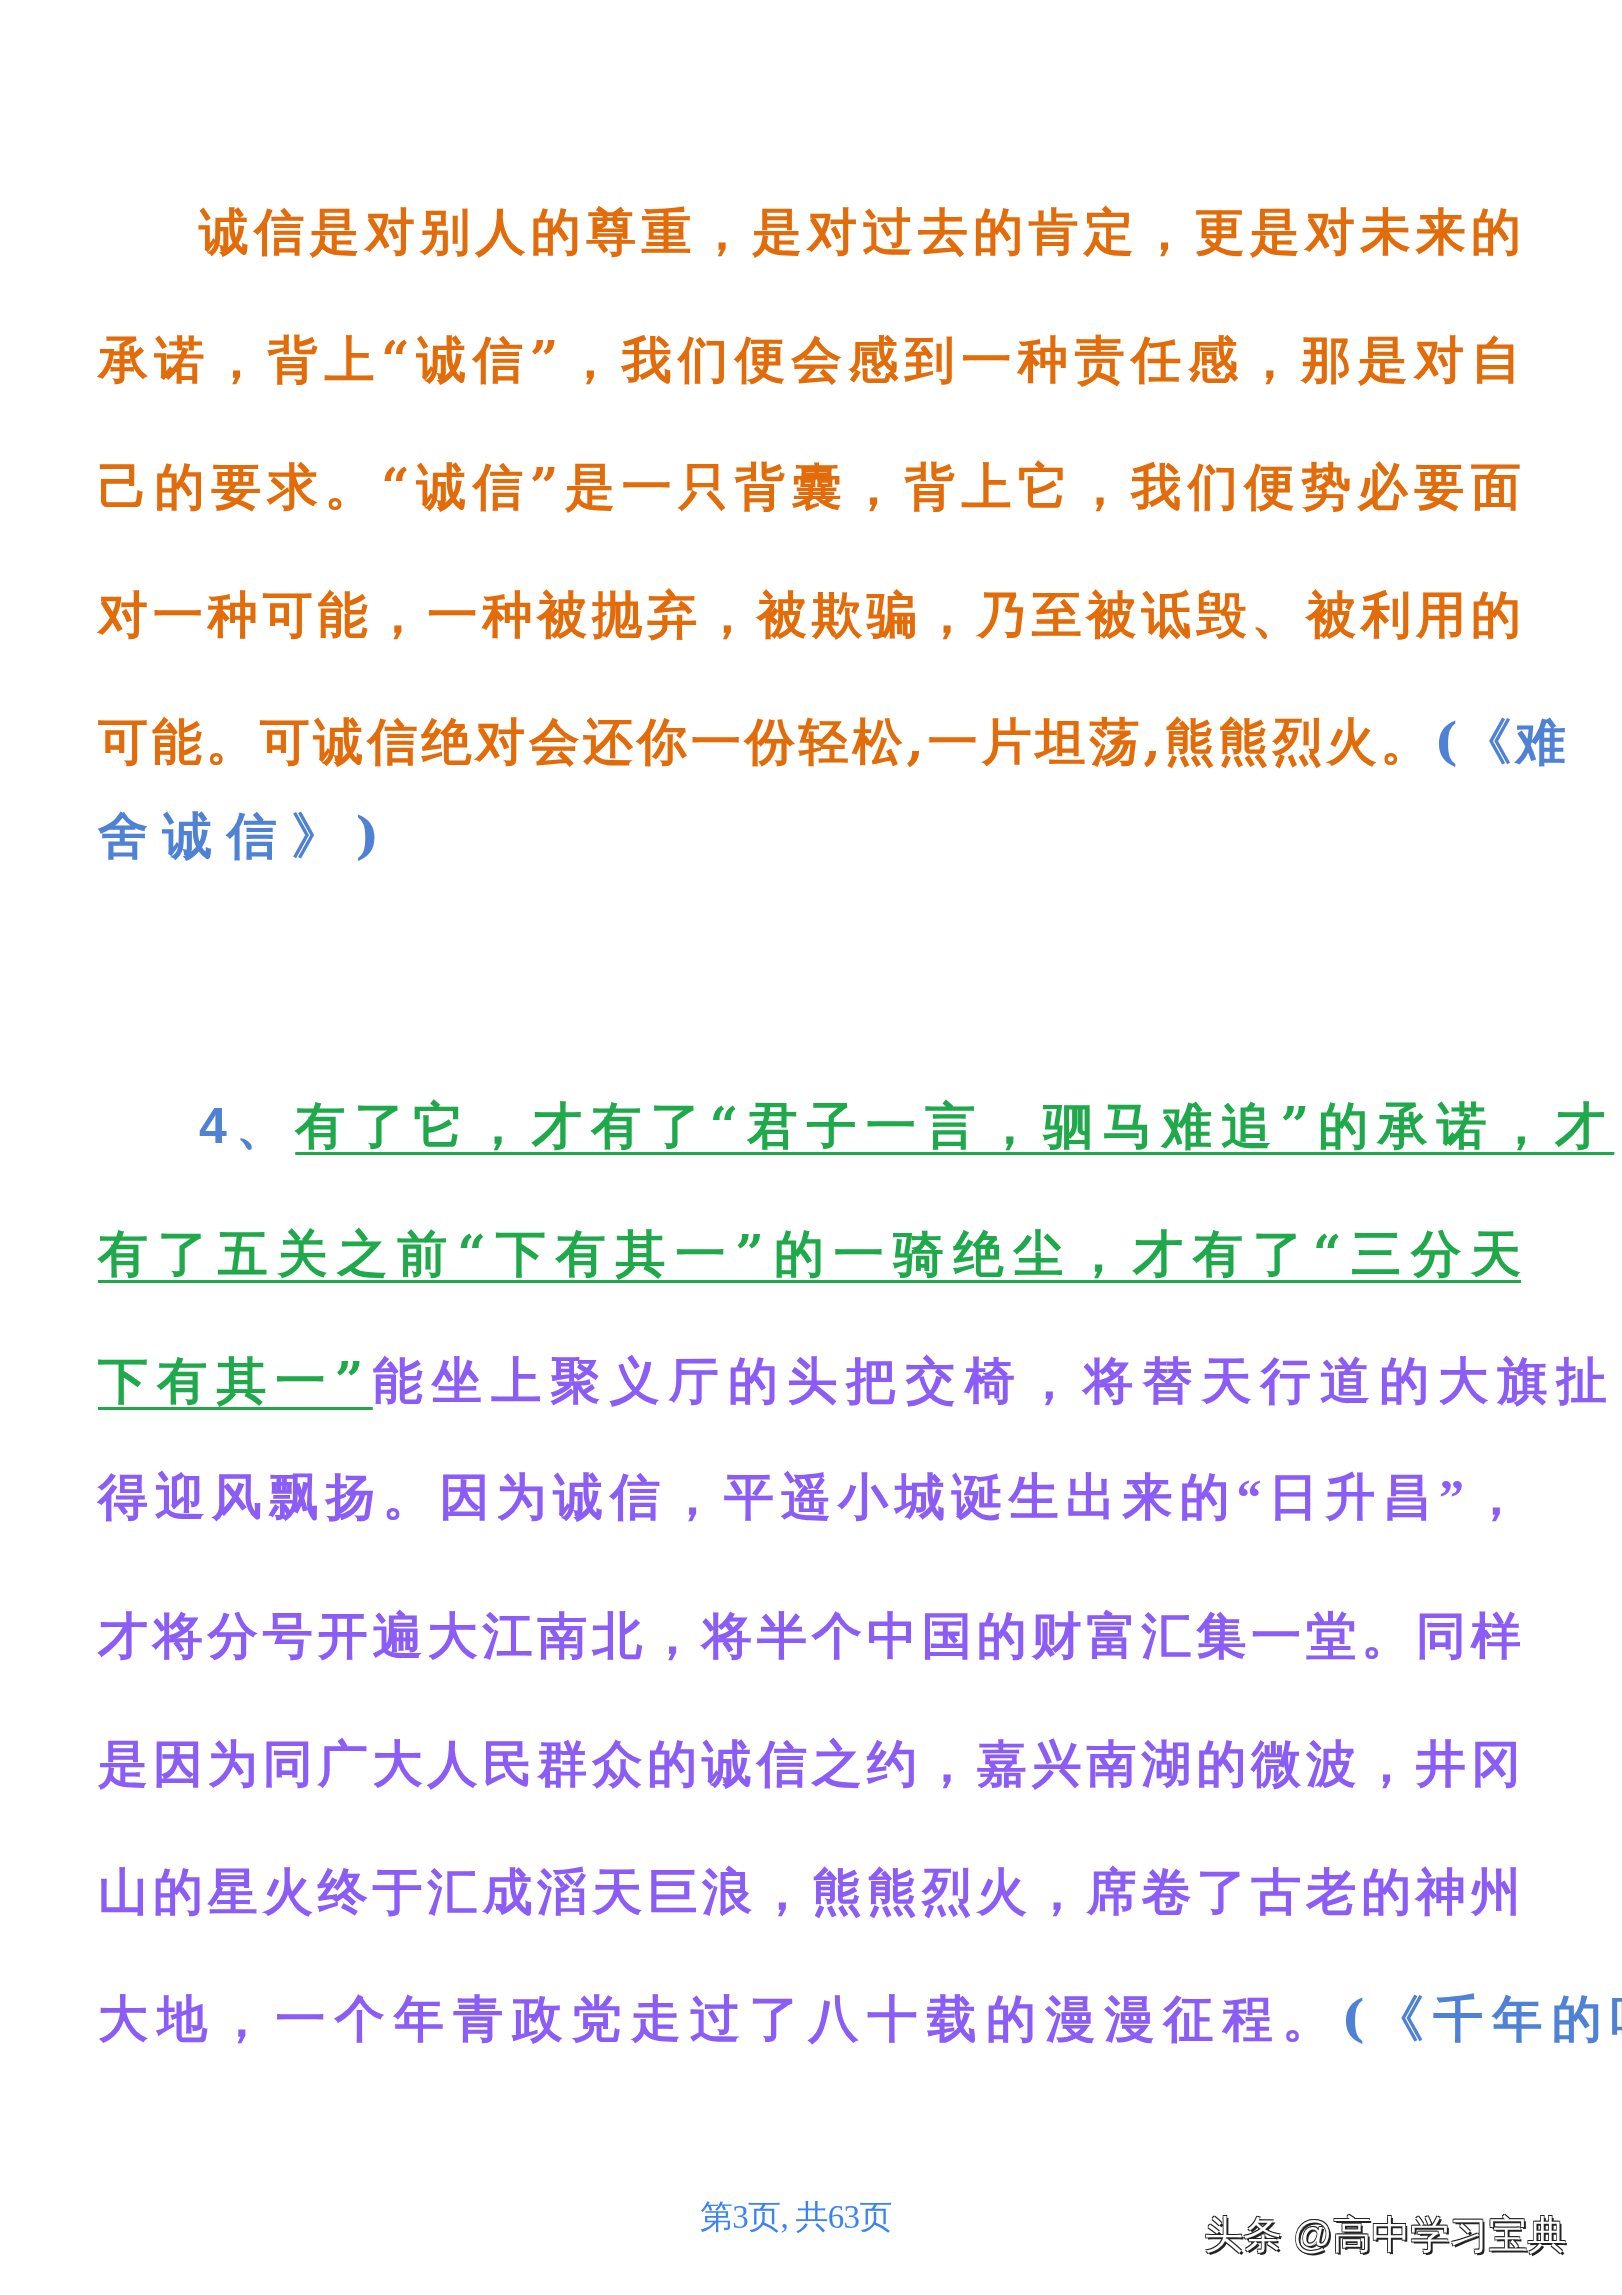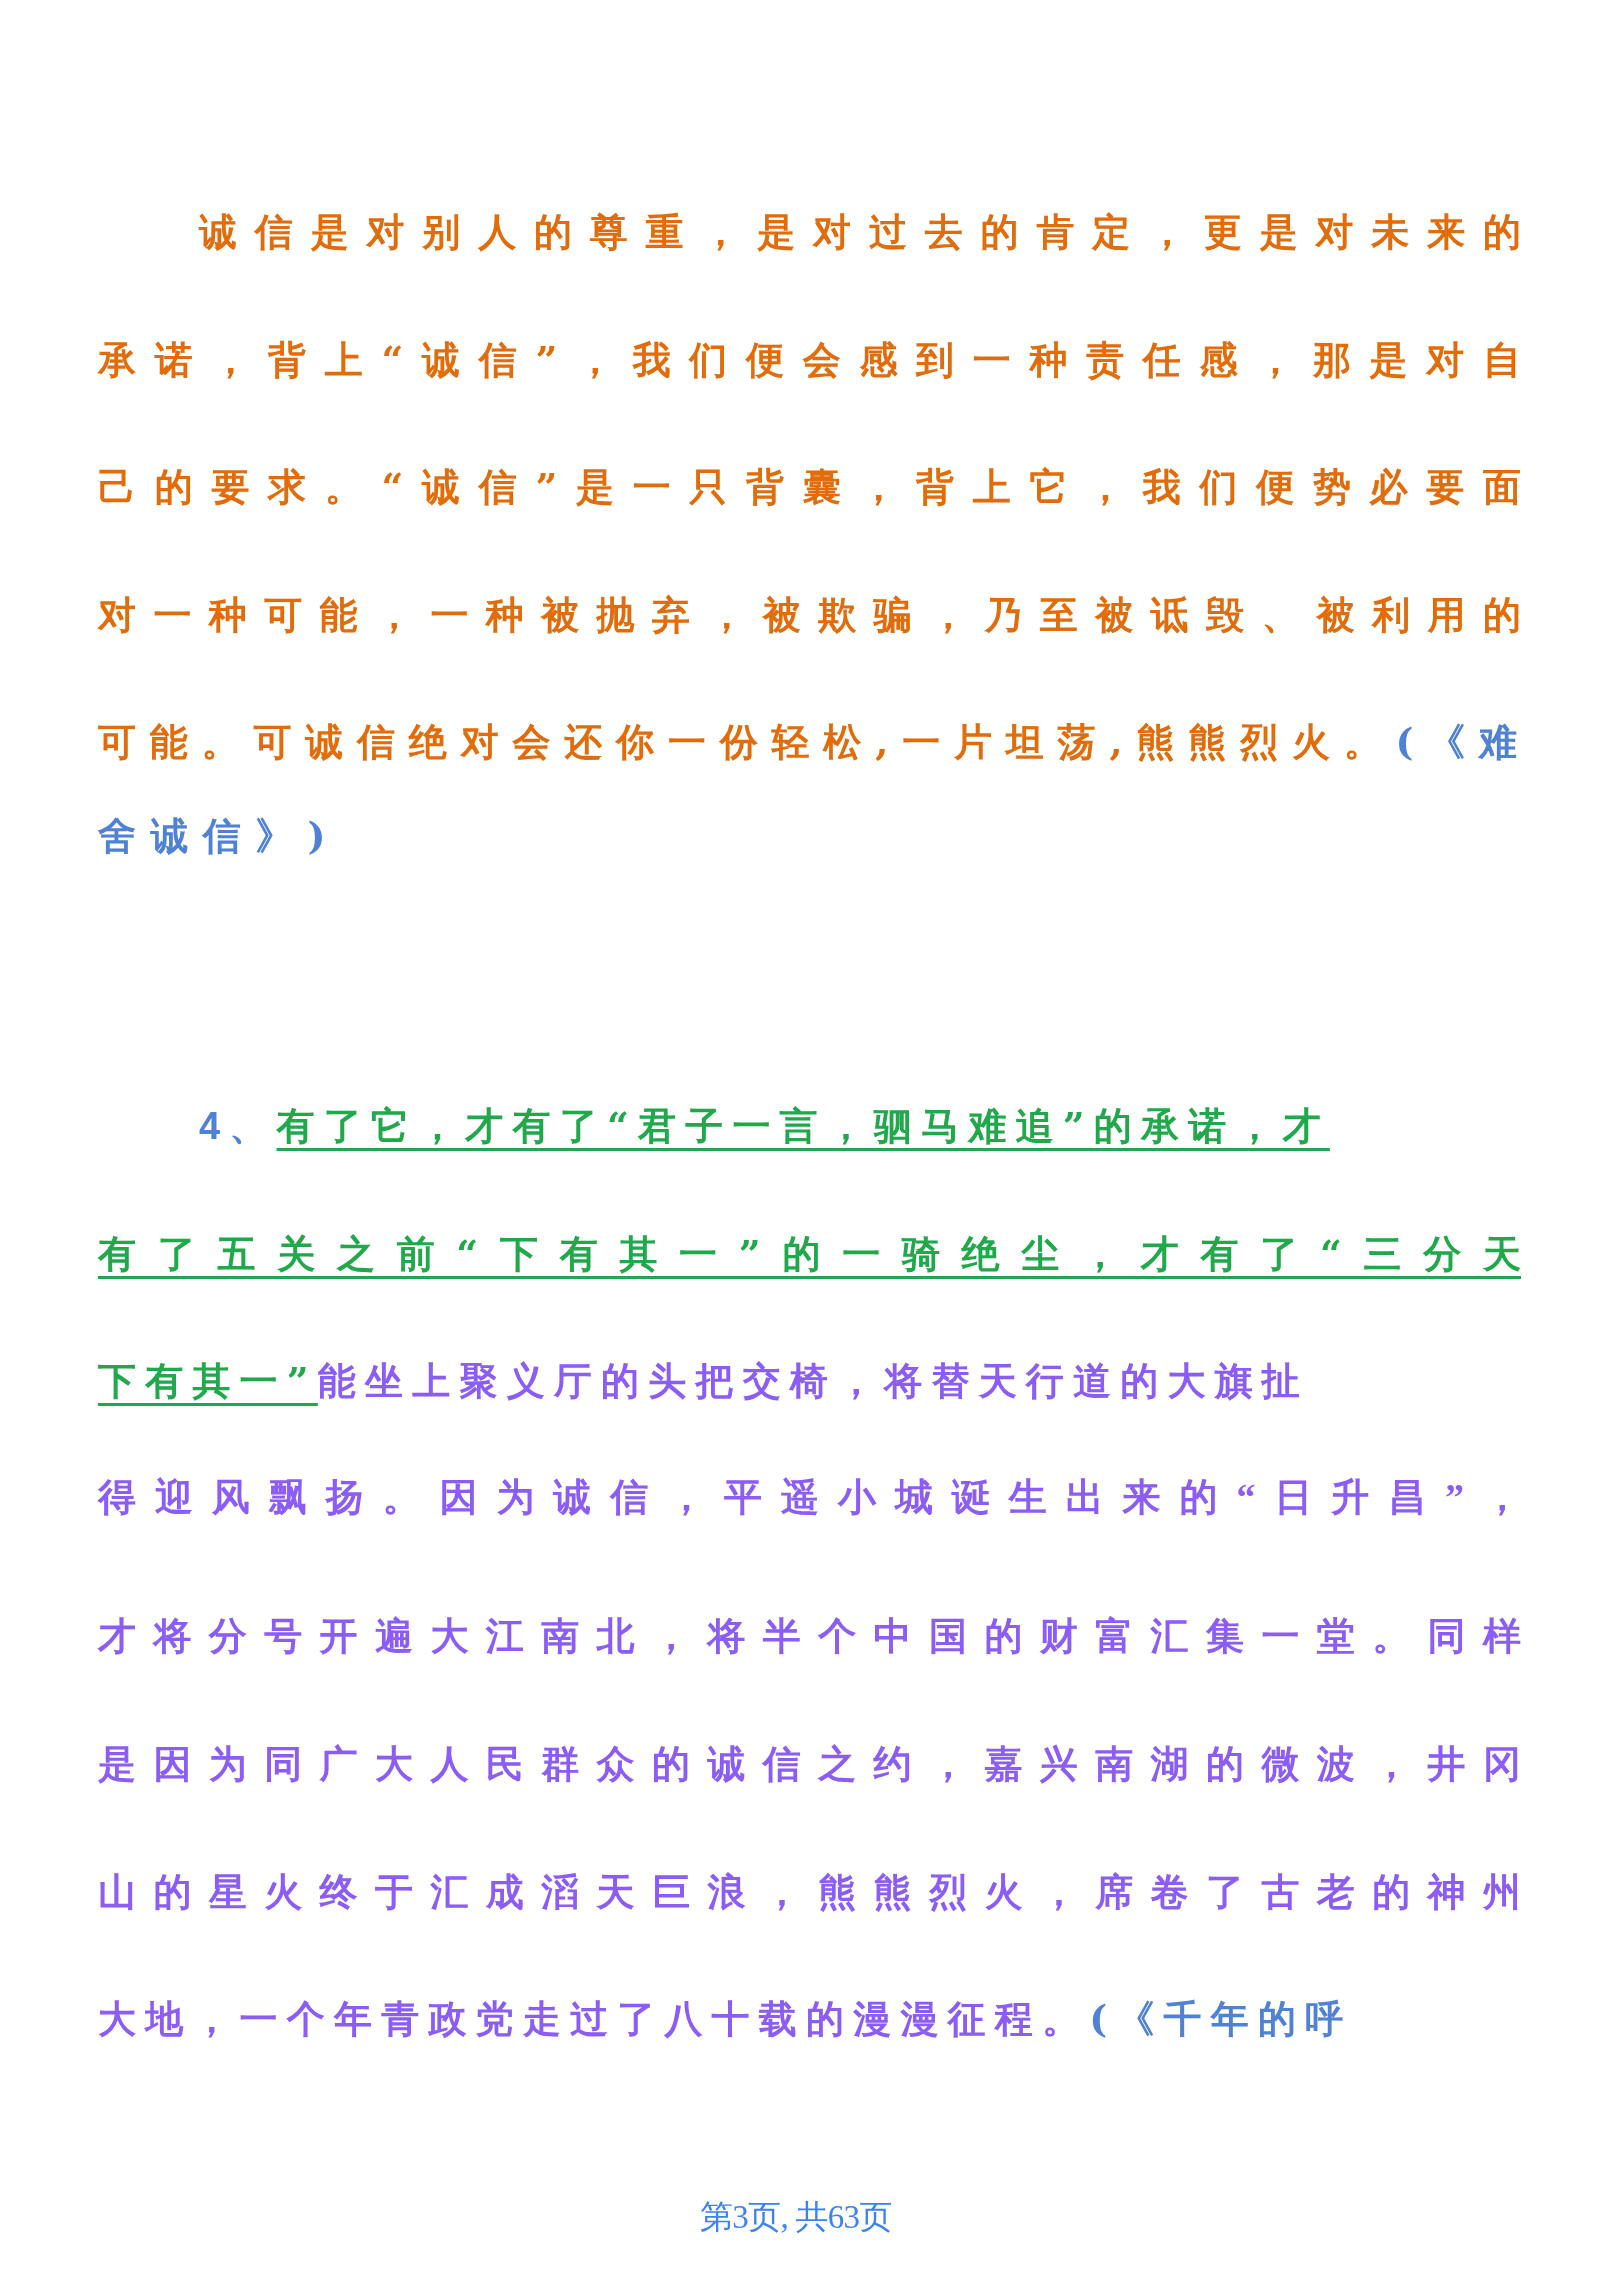--- a/index.html
+++ b/index.html
@@ -1,20 +1,20 @@
 <!DOCTYPE html>
 <html style="font-size:10.5px"><head>
 <meta charset="utf-8">
 <style>
   html, body { margin: 0; padding: 0; background: #ffffff; }
   body { width: 1623px; height: 2295px; position: relative; overflow: hidden;
          font-family: "DejaVu Serif", "Liberation Serif", serif; }
   .page { position: absolute; left: 0; top: 0; width: 1623px; height: 2295px; background: #fff; }
   .para { position: absolute; left: 98px; width: 1423px; }
-  .line { position: absolute; left: 0; width: 1423px; height: 72px; font-size: 38px;
+  .line { position: absolute; left: 0; width: 1423px; height: 72px; font-size: 50px;
           font-weight: bold; letter-spacing: 14.4px; white-space: nowrap; line-height: 72px; }
   .line.justify { text-align: justify; text-align-last: justify; letter-spacing: 0; }
   .indent { padding-left: 101px; box-sizing: border-box; }
   .orange { color: #E36C0A; }
   .blue { color: #4F81D5; }
   .green { color: #1FA94B; }
   .black { color: #8b5cf6; font-family: Liberation Serif, serif; }
   .ul { text-decoration: underline; text-decoration-color: #1FA94B; text-decoration-thickness: 3.3px; text-underline-offset: 9.2px; }
   .footer-page { position: absolute; left: 700px; top: 2195px; font-family: "Liberation Serif", serif;
                  font-size: 33px; color: #3b82f6; letter-spacing: -0.7px; }
@@ -69,14 +69,15 @@
     </div>
     <div class="line justify black" style="top:766px;">
       <span>山的星火终于汇成滔天巨浪，熊熊烈火，席卷了古老的神州</span>
     </div>
     <div class="line" style="top:893px; letter-spacing:9.2px;">
       <span class="black">大地，一个年青政党走过了八十载的漫漫征程。</span><span class="blue">(《千年的呼</span>
     </div>
   </div>
 
   <div class="footer-page">第3页, 共63页</div>
+  <div class="watermark">头条 @高中学习宝典</div>
 </div>
 
 
 </body></html>

